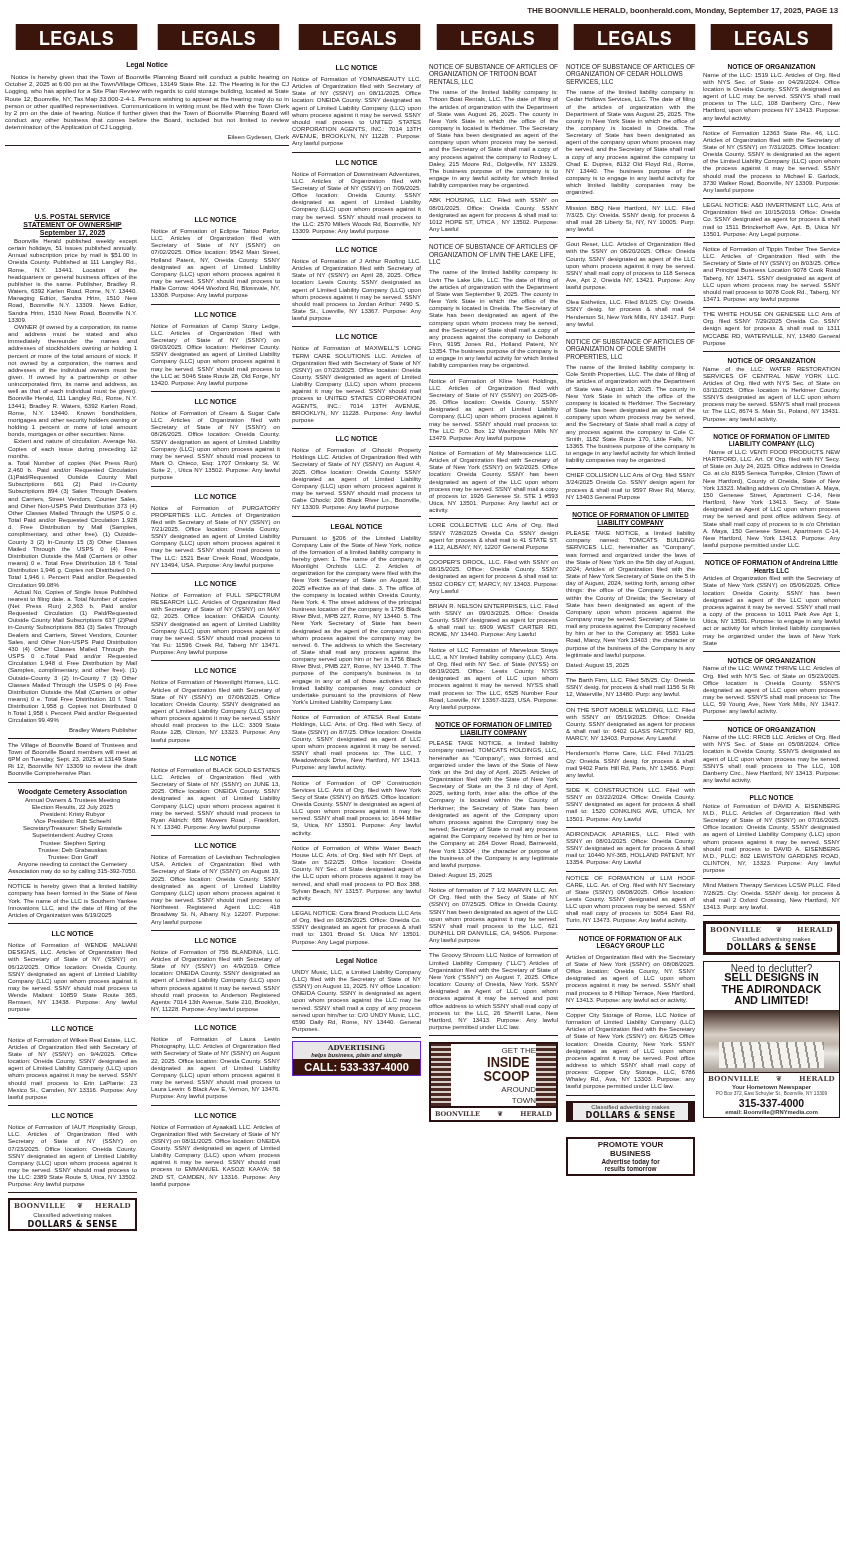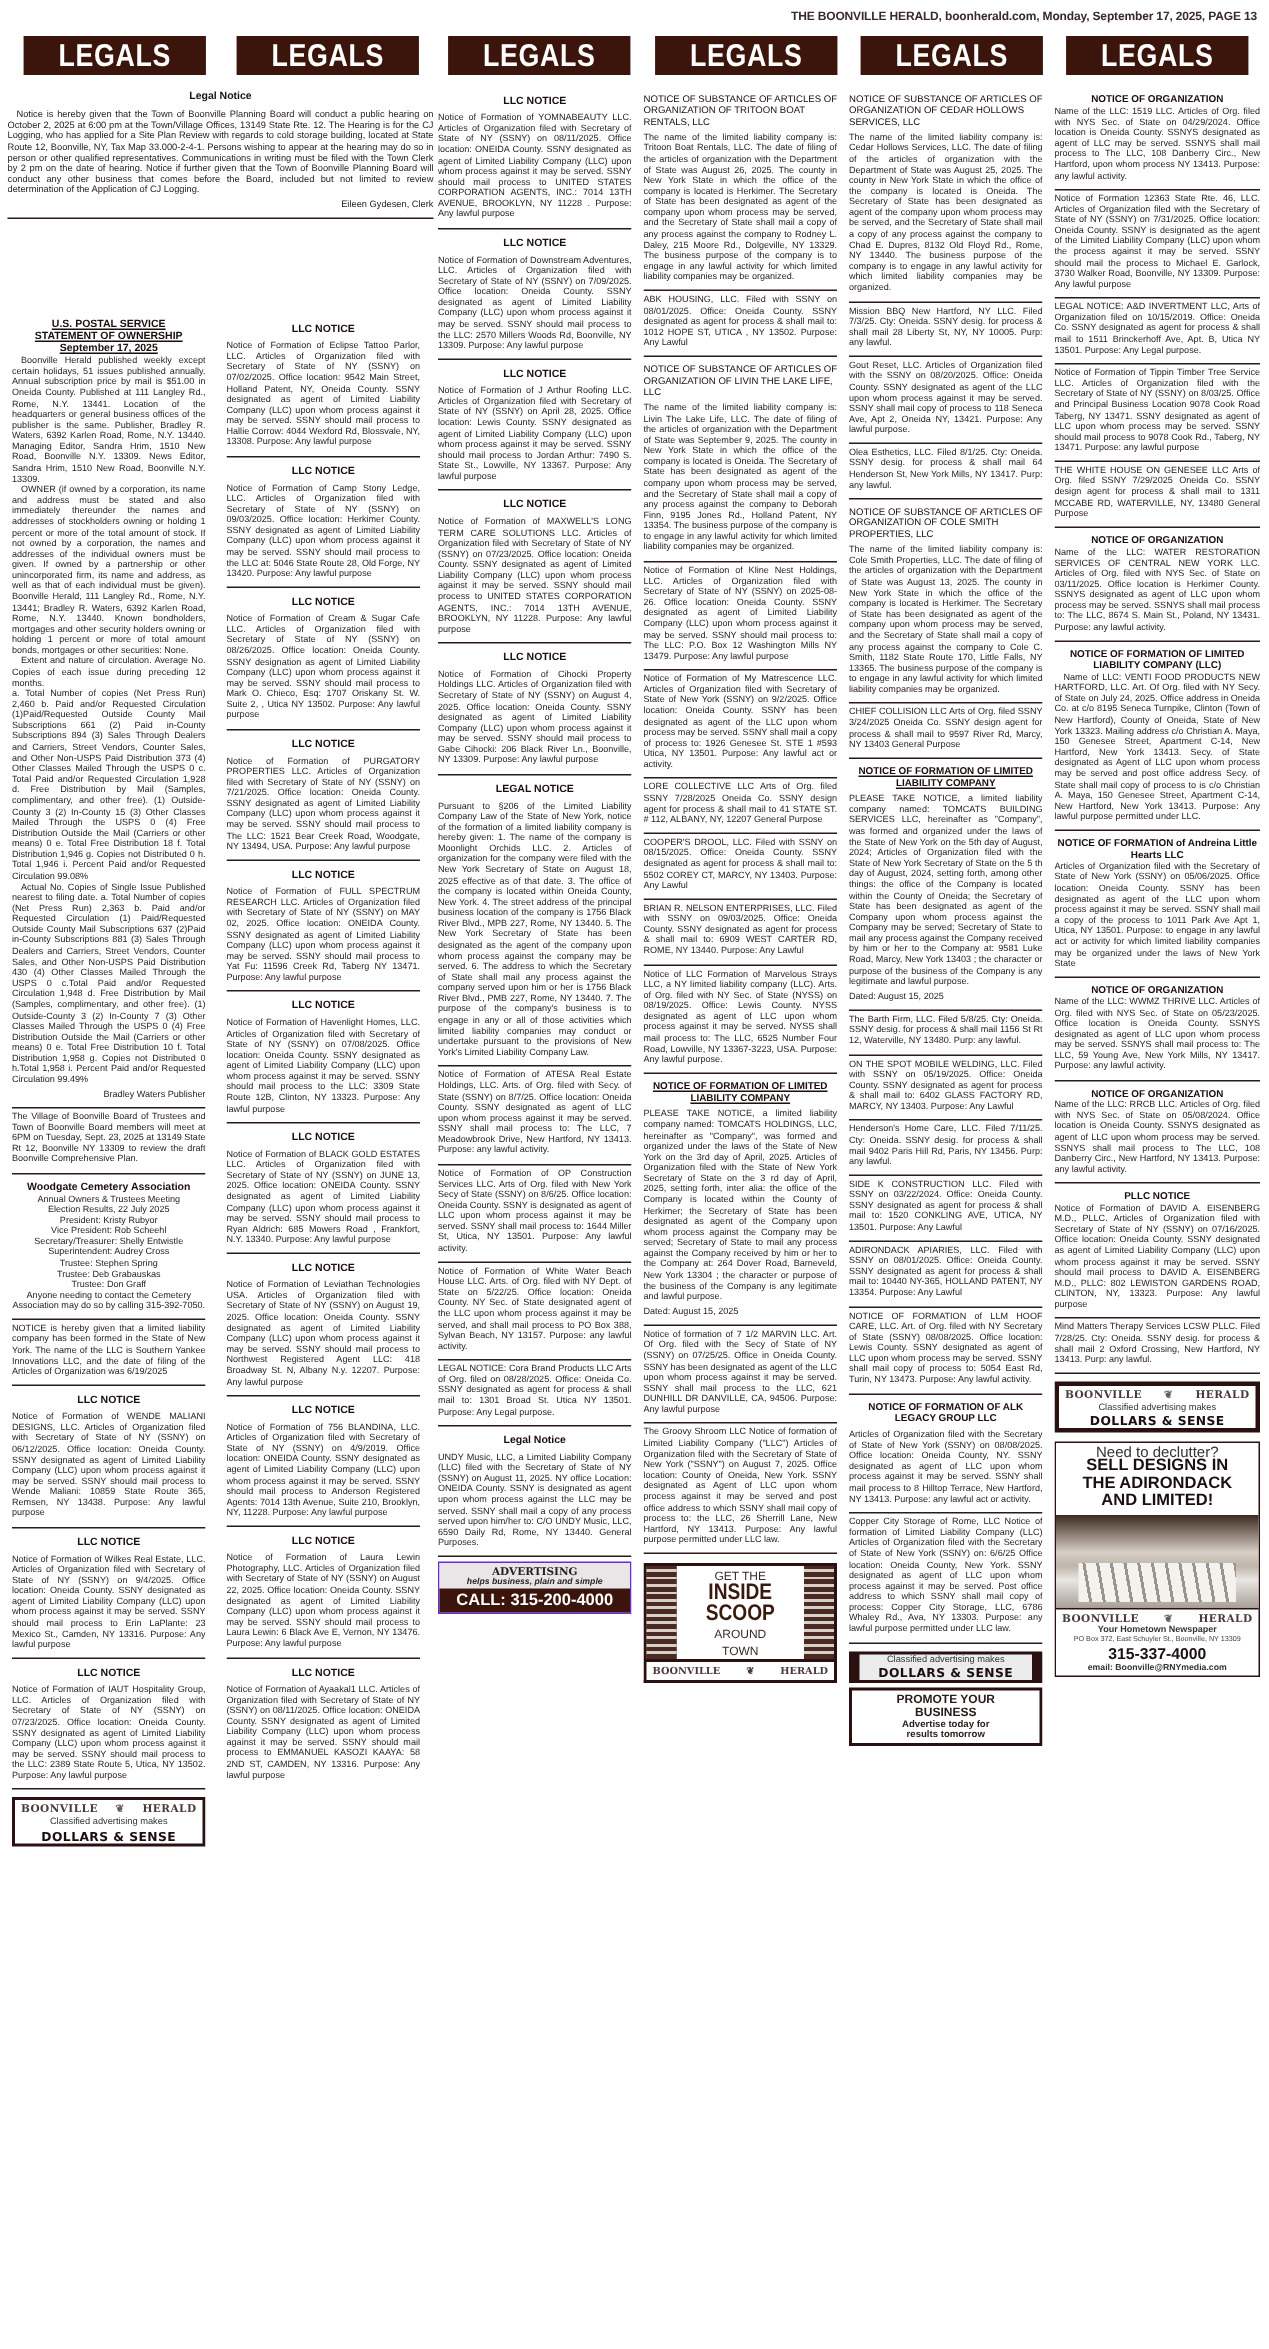--- a/index.html
+++ b/index.html
@@ -29,25 +29,25 @@
   .adv-head{background:#e8e6e6;font:bold 7px "DejaVu Serif",serif;padding:1px 0}
   .adv-sub{font:italic bold 5.8px "Liberation Sans",sans-serif}
   .adv-body{position:relative;height:68px;background:repeating-linear-gradient(35deg,#d9d6d1 0 6px,#f3f1ee 6px 10px,#b9b3aa 10px 12px)}
   .adv-inner{position:absolute;left:18px;right:18px;top:10px;bottom:4px;background:#fff}
   .big1{font:bold 19px "Liberation Sans",sans-serif;color:#4a1a0e;transform:scaleX(0.78);line-height:20px;margin-top:4px}
   .and{font-size:6px;color:#333}
   .big2{font:bold 17px "Liberation Sans",sans-serif;color:#4a1a0e;transform:scaleX(0.8);line-height:18px}
   .call{background:#3b140c;color:#fff;font:bold 11px "Liberation Sans",sans-serif;padding:2px 0;transform:none}
   .scoop{border:2px solid #2a1010;display:flex;height:66px;margin-top:6px}
   .bld{width:20px;background:repeating-linear-gradient(0deg,#4a2a22 0 3px,#d8d0c8 3px 5px),#3a1a10}
-  .scoop-mid{flex:1;text-align:center;color:#3a2a2a}
+  .scoop-mid{flex:1;text-align:right;color:#3a2a2a}
   .scoop-mid .g{font-size:8px;line-height:9px;margin-top:2px}
   .scoop-mid .b{font:bold 15px "Liberation Sans",sans-serif;line-height:14px;color:#3a1a10;transform:scaleX(0.85)}
   .scoop-foot{border:2px solid #2a1010;border-top:none;font:bold 6.5px "DejaVu Serif",serif;padding:2px 4px;display:flex;justify-content:space-between;color:#4a3a3a}
-  .promo{border:2px solid #2a1010;text-align:center;padding:1px 11px;margin-top:3px}
+  .promo{border:2px solid #2a1010;text-align:center;padding:1px 11px;margin-top:15px}
   .promo .t{font:bold 8px "Liberation Sans",sans-serif;color:#2a1a1a}
   .promo .s{font:bold 6.4px "Liberation Sans",sans-serif;color:#2a1a1a;line-height:7.4px}
   .declutter{border:1.5px solid #2a1010;text-align:center;margin-top:6px}
   .declutter .q{font-size:10px;color:#333;margin-top:3px}
   .declutter .h{font:bold 11px "Liberation Sans",sans-serif;color:#1a1010;line-height:11.5px}
   .photo{height:62px;margin-top:3px;background:linear-gradient(180deg,#3a2a22 0%,#8a7a70 20%,#d8cfc6 40%,#bfb5aa 55%,#e9e6e2 70%,#a8a098 100%);position:relative}
   .photo:after{content:"";position:absolute;left:15px;right:15px;bottom:4px;height:26px;background:repeating-linear-gradient(80deg,#f4f2ee 0 7px,#9a958c 7px 9px)}
   .declutter .tag{font:bold 6px "Liberation Sans",sans-serif;color:#333}
   .declutter .addr{font-size:4.8px;color:#444}
   .declutter .ph{font:bold 10.5px "Liberation Sans",sans-serif;color:#1a1010}
@@ -211,21 +211,21 @@
     </div>
   <div class="notice">
       <div class="nt">Legal Notice</div>
       <p>UNDY Music, LLC, a Limited Liability Company (LLC) filed with the Secretary of State of NY (SSNY) on August 11, 2025. NY office Location: ONEIDA County. SSNY is designated as agent upon whom process against the LLC may be served. SSNY shall mail a copy of any process served upon him/her to: C/O UNDY Music, LLC, 6590 Daily Rd, Rome, NY 13440. General Purposes.</p>
     </div>
   <div class="ad adv-box" style="border-width:1px;margin-top:3px">
     <div class="adv-head">
         <div>ADVERTISING</div>
         <div class="adv-sub"><span>helps business, </span><i>plain and simple</i></div>
       </div>
-    <div class="call">CALL: 315-200-4000</div>
+    <div class="call">CALL: 533-337-4000</div>
   </div>
 </div>
 
 <div class="col" style="left:429px;height:1500px">
   <div class="notice">
       <div class="nt left">NOTICE OF SUBSTANCE OF ARTICLES OF ORGANIZATION OF TRITOON BOAT RENTALS, LLC</div>
       <p>The name of the limited liability company is: Tritoon Boat Rentals, LLC. The date of filing of the articles of organization with the Department of State was August 26, 2025. The county in New York State in which the office of the company is located is Herkimer. The Secretary of State has been designated as agent of the company upon whom process may be served, and the Secretary of State shall mail a copy of any process against the company to Rodney L. Daley, 215 Moore Rd., Dolgeville, NY 13329. The business purpose of the company is to engage in any lawful activity for which limited liability companies may be organized.</p>
     </div>
   <div class="notice">
       <p>ABK HOUSING, LLC. Filed with SSNY on 08/01/2025. Office: Oneida County. SSNY designated as agent for process &amp; shall mail to: 1012 HOPE ST, UTICA , NY 13502. Purpose: Any Lawful</p>

